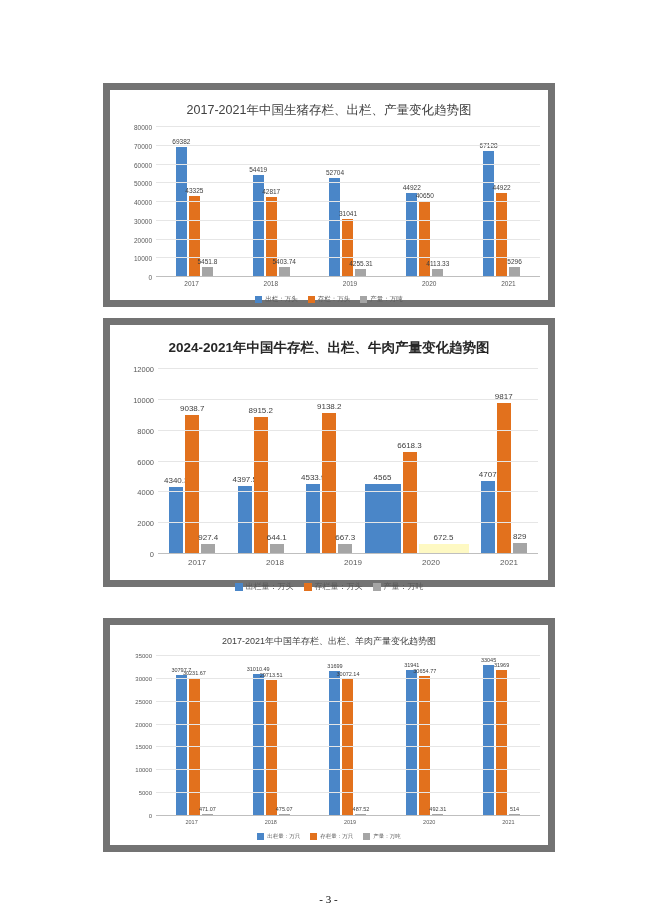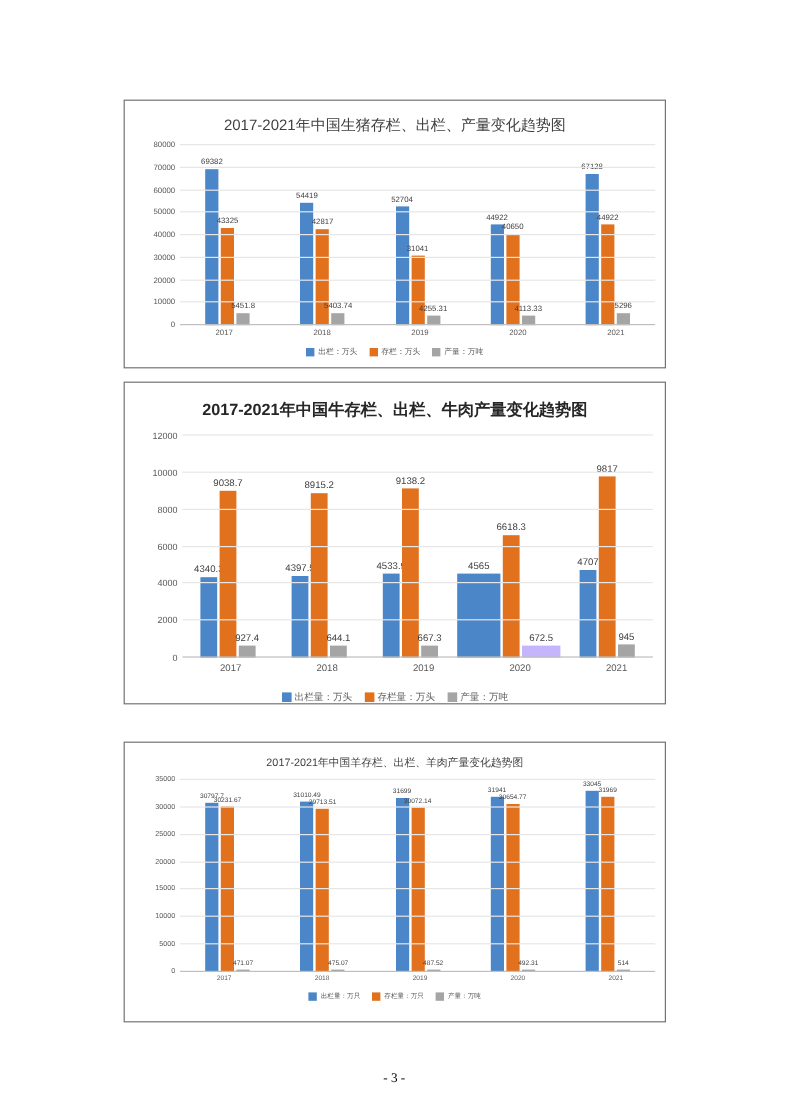--- a/index.html
+++ b/index.html
@@ -17,21 +17,21 @@
   .page {
     position: relative;
     width: 657px;
     height: 923px;
     box-sizing: border-box;
   }
 
   
   .chart-card {
     position: absolute;
-    border: 1px solid #737373;
+    border: 7px solid #737373;
     background: #ffffff;
     box-sizing: border-box;
   }
   #chart1 { left: 103px; top: 83px;  width: 452px; height: 224px; }
   #chart2 { left: 103px; top: 318px; width: 452px; height: 269px; }
   #chart3 { left: 103px; top: 618px; width: 452px; height: 234px; }
 
   .chart-title {
     text-align: center;
     color: #404040;
@@ -273,21 +273,21 @@
           <span>存栏：万头</span>
         </div>
         <div class="legend-item">
           <span class="legend-swatch" style="background: rgb(165, 165, 165);"></span>
           <span>产量：万吨</span>
         </div>
       </div>
   </div>
 
   <div class="chart-card" id="chart2">
-    <div class="chart-title">2017-2021年中国牛存栏、出栏、牛肉产量变化趋势图</div>
+    <div class="chart-title">2024-2021年中国牛存栏、出栏、牛肉产量变化趋势图</div>
     <div class="plot-wrap">
       <div class="yaxis">
           <div class="ytick" style="bottom: 0%; transform: translateY(50%);">0</div>
           <div class="ytick" style="bottom: 16.6667%; transform: translateY(50%);">2000</div>
           <div class="ytick" style="bottom: 33.3333%; transform: translateY(50%);">4000</div>
           <div class="ytick" style="bottom: 50%; transform: translateY(50%);">6000</div>
           <div class="ytick" style="bottom: 66.6667%; transform: translateY(50%);">8000</div>
           <div class="ytick" style="bottom: 83.3333%; transform: translateY(50%);">10000</div>
           <div class="ytick" style="bottom: 100%; transform: translateY(50%);">12000</div>
         </div>
@@ -326,33 +326,33 @@
                 <span class="val">667.3</span>
               </div>
             </div>
             <div class="group">
               <div class="bar" style="height: 38.0417%; width: 36px; background: rgb(74, 134, 200);">
                 <span class="val">4565</span>
               </div>
               <div class="bar" style="height: 55.1525%; width: 14px; background: rgb(226, 113, 29);">
                 <span class="val">6618.3</span>
               </div>
-              <div class="bar" style="height: 5.60417%; width: 32px; background: #c4b5fd;">
+              <div class="bar" style="height: 5.60417%; width: 14px; background: #fef9c3; padding-left: 36px;">
                 <span class="val">672.5</span>
               </div>
             </div>
             <div class="group">
               <div class="bar" style="height: 39.225%; width: 14px; background: rgb(74, 134, 200);">
                 <span class="val">4707</span>
               </div>
               <div class="bar" style="height: 81.8083%; width: 14px; background: rgb(226, 113, 29);">
                 <span class="val">9817</span>
               </div>
               <div class="bar" style="height: 5.81667%; width: 14px; background: rgb(165, 165, 165);">
-                <span class="val">945</span>
+                <span class="val">829</span>
               </div>
             </div>
           </div>
       <div class="axisline" style="bottom: 0%;"></div>
           <div class="gridline" style="bottom: 16.6667%;"></div>
           <div class="gridline" style="bottom: 33.3333%;"></div>
           <div class="gridline" style="bottom: 50%;"></div>
           <div class="gridline" style="bottom: 66.6667%;"></div>
           <div class="gridline" style="bottom: 83.3333%;"></div>
           <div class="gridline" style="bottom: 100%;"></div>

